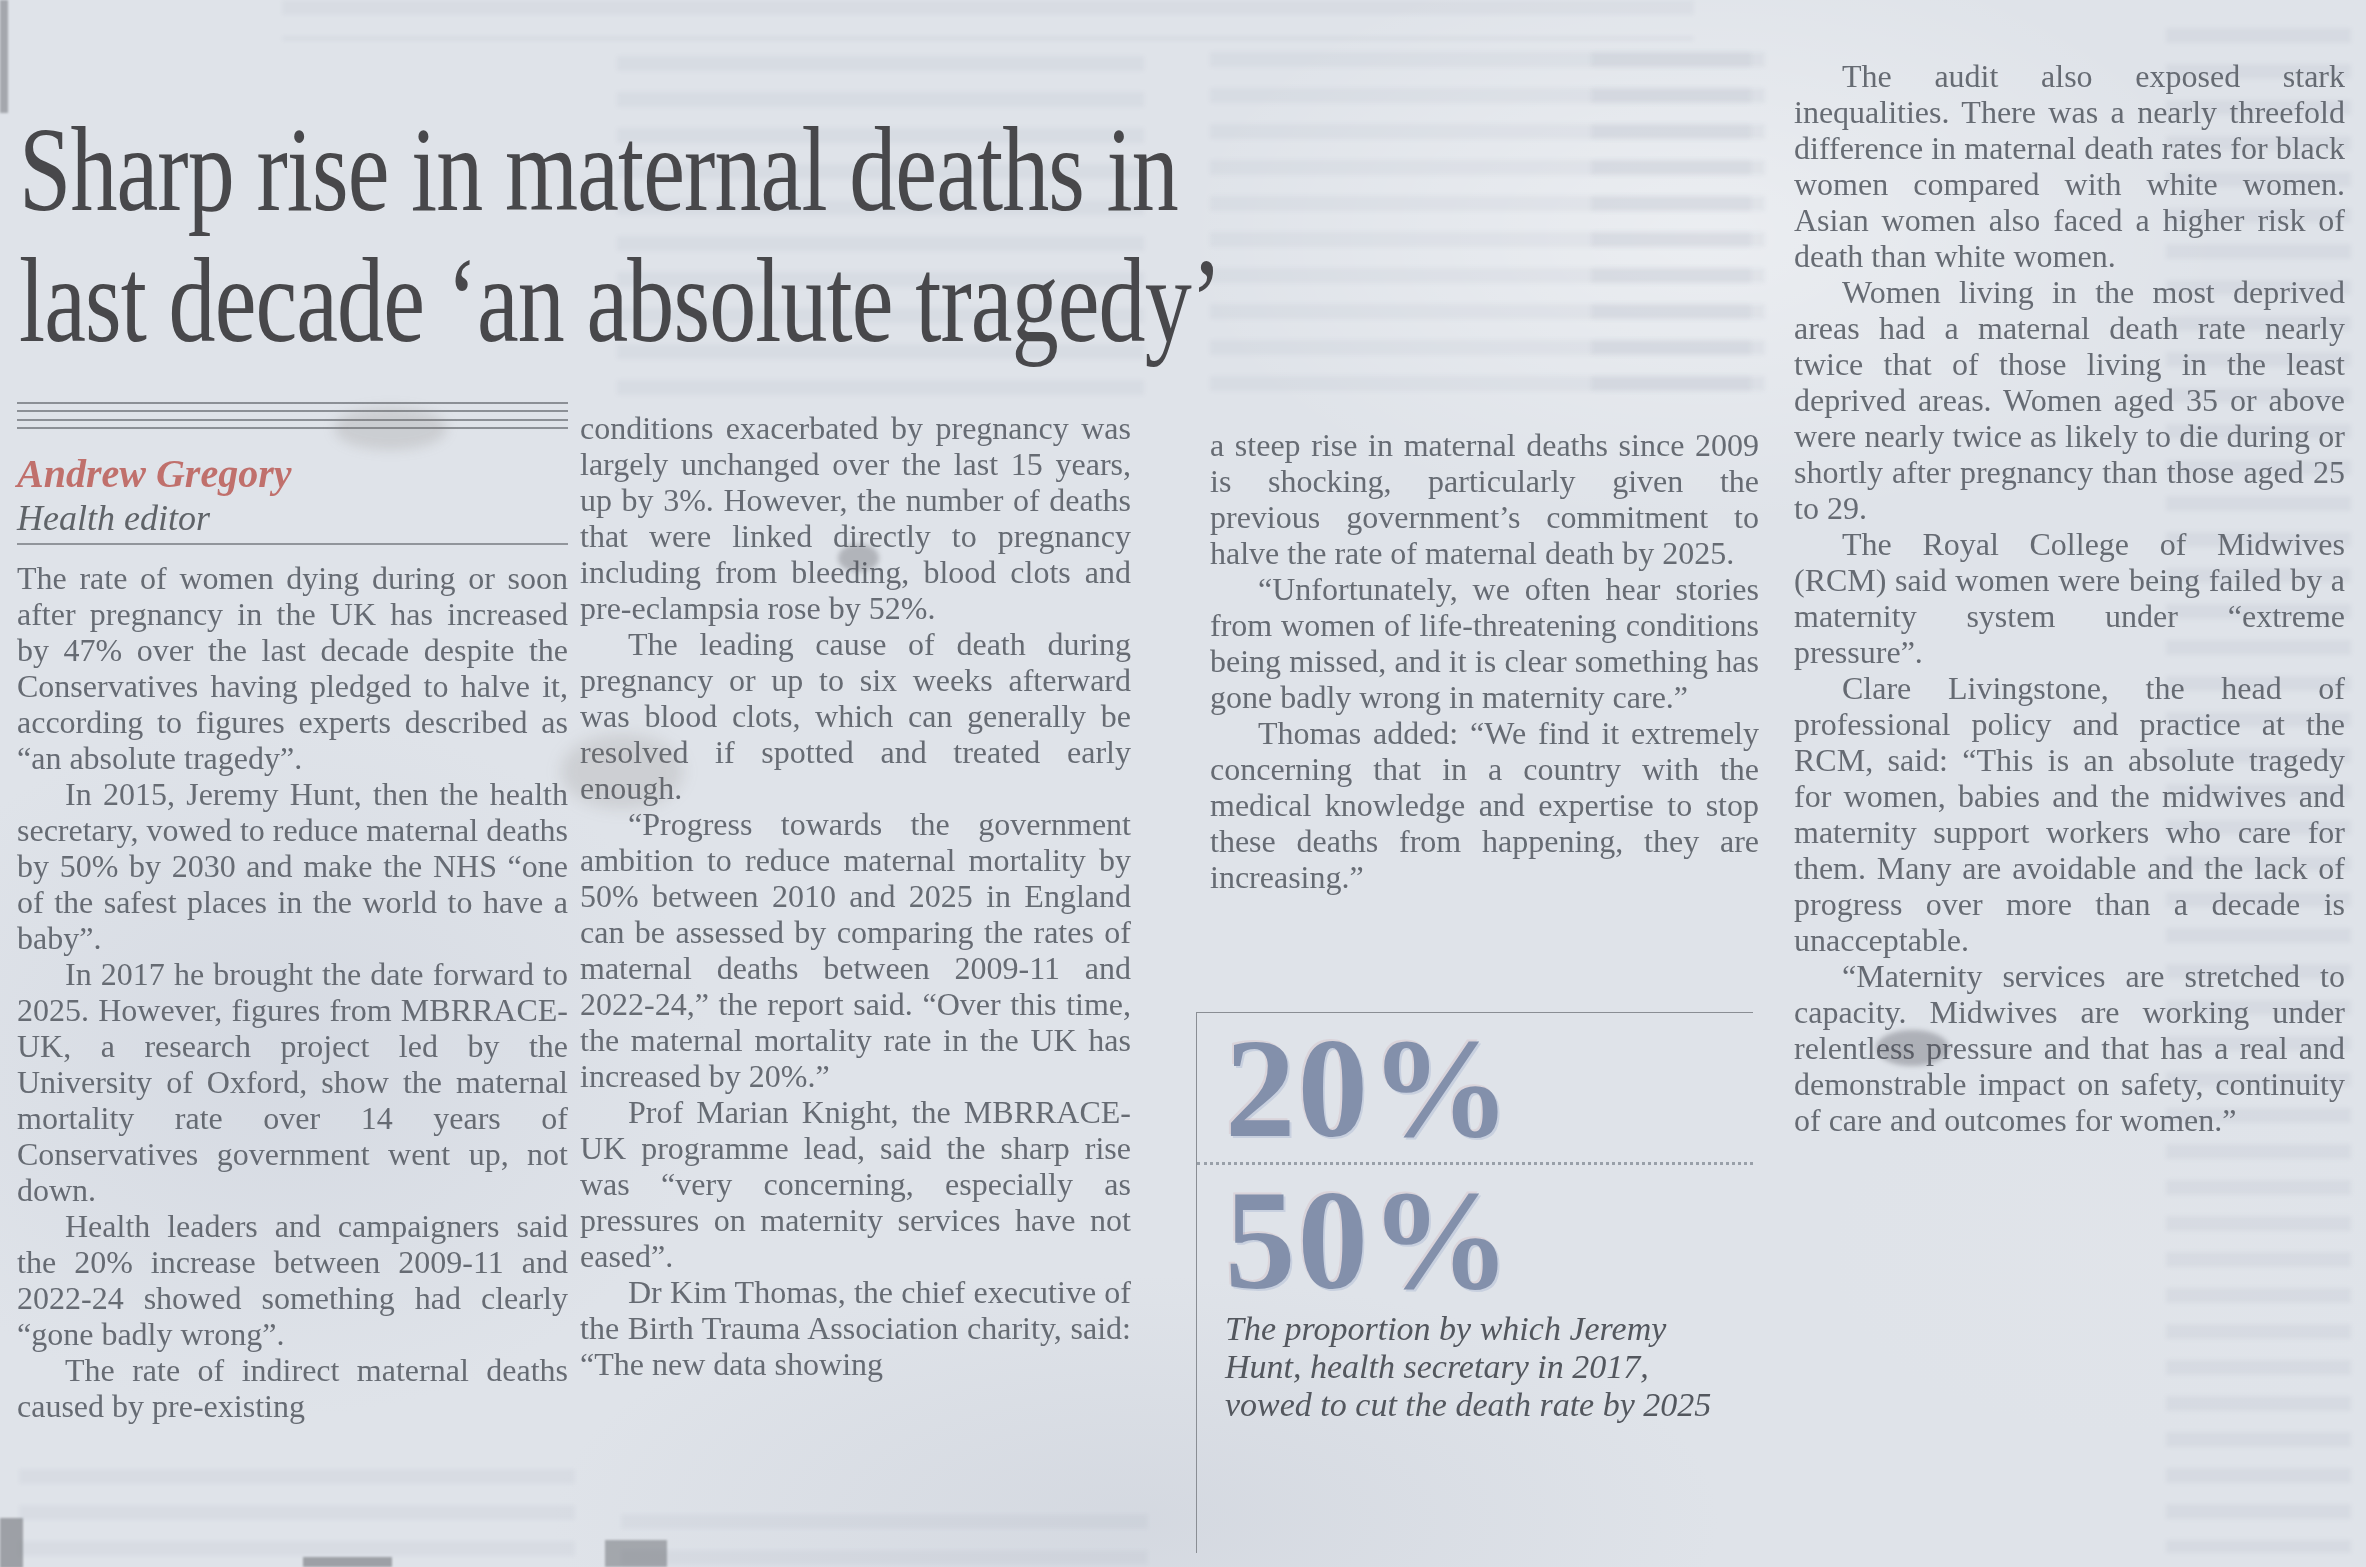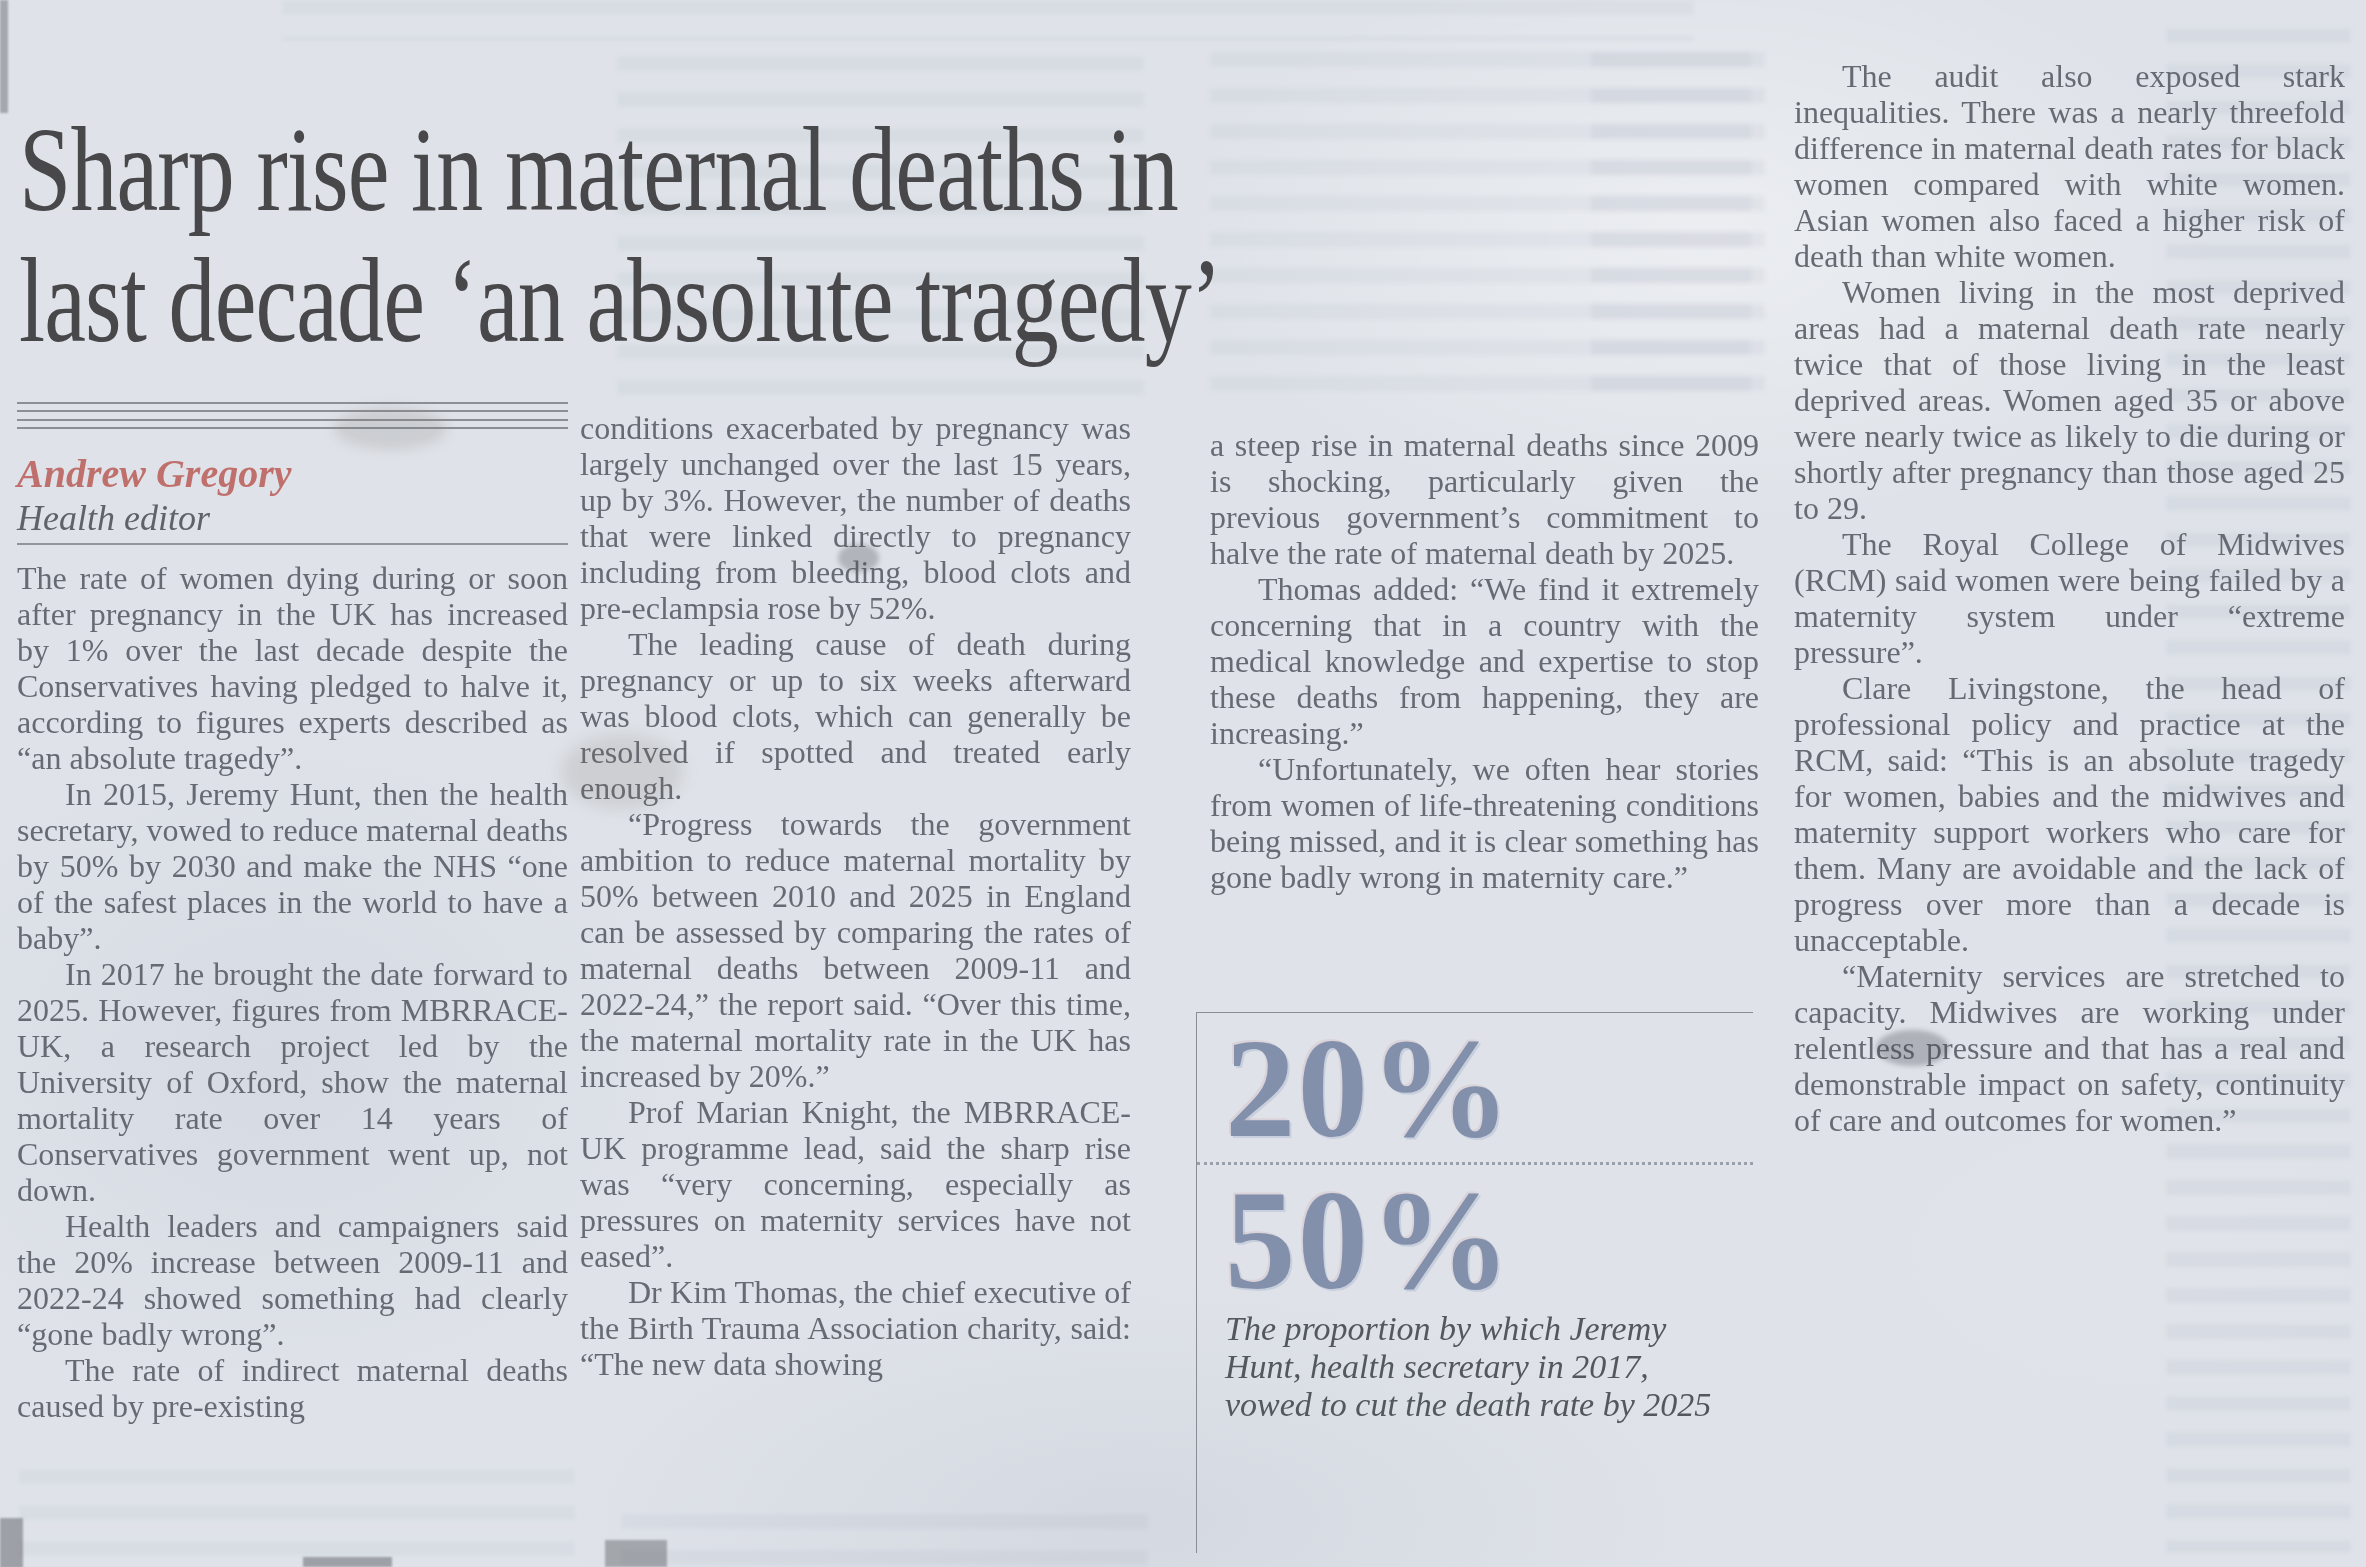--- a/index.html
+++ b/index.html
@@ -105,37 +105,37 @@
     <span>Sharp rise in maternal deaths in</span>
     <span>last decade ‘an absolute tragedy’</span>
   </h1>
 
   <div class="byline-rules"></div>
   <div class="byline-author">Andrew Gregory</div>
   <div class="byline-role">Health editor</div>
   <div class="byline-bottom-rule"></div>
 
   <div class="col" id="col1">
-      <p class="flush">The rate of women dying during or soon after pregnancy in the UK has increased by 1% over the last decade despite the Conservatives having pledged to halve it, according to figures experts described as “an absolute tragedy”.</p>
+      <p class="flush">The rate of women dying during or soon after pregnancy in the UK has increased by 47% over the last decade despite the Conservatives having pledged to halve it, according to figures experts described as “an absolute tragedy”.</p>
       <p>In 2015, Jeremy Hunt, then the health secretary, vowed to reduce maternal deaths by 50% by 2030 and make the NHS “one of the safest places in the world to have a baby”.</p>
       <p>In 2017 he brought the date forward to 2025. However, figures from MBRRACE-UK, a research project led by the University of Oxford, show the maternal mortality rate over 14 years of Conservatives government went up, not down.</p>
       <p>Health leaders and campaigners said the 20% increase between 2009-11 and 2022-24 showed something had clearly “gone badly wrong”.</p>
       <p>The rate of indirect maternal deaths caused by pre-existing</p>
     </div>
   <div class="col" id="col2">
       <p class="flush">conditions exacerbated by pregnancy was largely unchanged over the last 15 years, up by 3%. However, the number of deaths that were linked directly to pregnancy including from bleeding, blood clots and pre-eclampsia rose by 52%.</p>
       <p>The leading cause of death during pregnancy or up to six weeks afterward was blood clots, which can generally be resolved if spotted and treated early enough.</p>
       <p>“Progress towards the government ambition to reduce maternal mortality by 50% between 2010 and 2025 in England can be assessed by comparing the rates of maternal deaths between 2009-11 and 2022-24,” the report said. “Over this time, the maternal mortality rate in the UK has increased by 20%.”</p>
       <p>Prof Marian Knight, the MBRRACE-UK programme lead, said the sharp rise was “very concerning, especially as pressures on maternity services have not eased”.</p>
       <p>Dr Kim Thomas, the chief executive of the Birth Trauma Association charity, said: “The new data showing</p>
     </div>
   <div class="col" id="col3">
       <p class="flush">a steep rise in maternal deaths since 2009 is shocking, particularly given the previous government’s commitment to halve the rate of maternal death by 2025.</p>
+      <p>“Unfortunately, we often hear stories from women of life-threatening conditions being missed, and it is clear something has gone badly wrong in maternity care.”</p>
       <p>Thomas added: “We find it extremely concerning that in a country with the medical knowledge and expertise to stop these deaths from happening, they are increasing.”</p>
-      <p>“Unfortunately, we often hear stories from women of life-threatening conditions being missed, and it is clear something has gone badly wrong in maternity care.”</p>
     </div>
   <div class="col" id="col4">
       <p>The audit also exposed stark inequalities. There was a nearly threefold difference in maternal death rates for black women compared with white women. Asian women also faced a higher risk of death than white women.</p>
       <p>Women living in the most deprived areas had a maternal death rate nearly twice that of those living in the least deprived areas. Women aged 35 or above were nearly twice as likely to die during or shortly after pregnancy than those aged 25 to 29.</p>
       <p>The Royal College of Midwives (RCM) said women were being failed by a maternity system under “extreme pressure”.</p>
       <p>Clare Livingstone, the head of professional policy and practice at the RCM, said: “This is an absolute tragedy for women, babies and the midwives and maternity support workers who care for them. Many are avoidable and the lack of progress over more than a decade is unacceptable.</p>
       <p>“Maternity services are stretched to capacity. Midwives are working under relentless pressure and that has a real and demonstrable impact on safety, continuity of care and outcomes for women.”</p>
     </div>
 
   <div class="stat-block">

